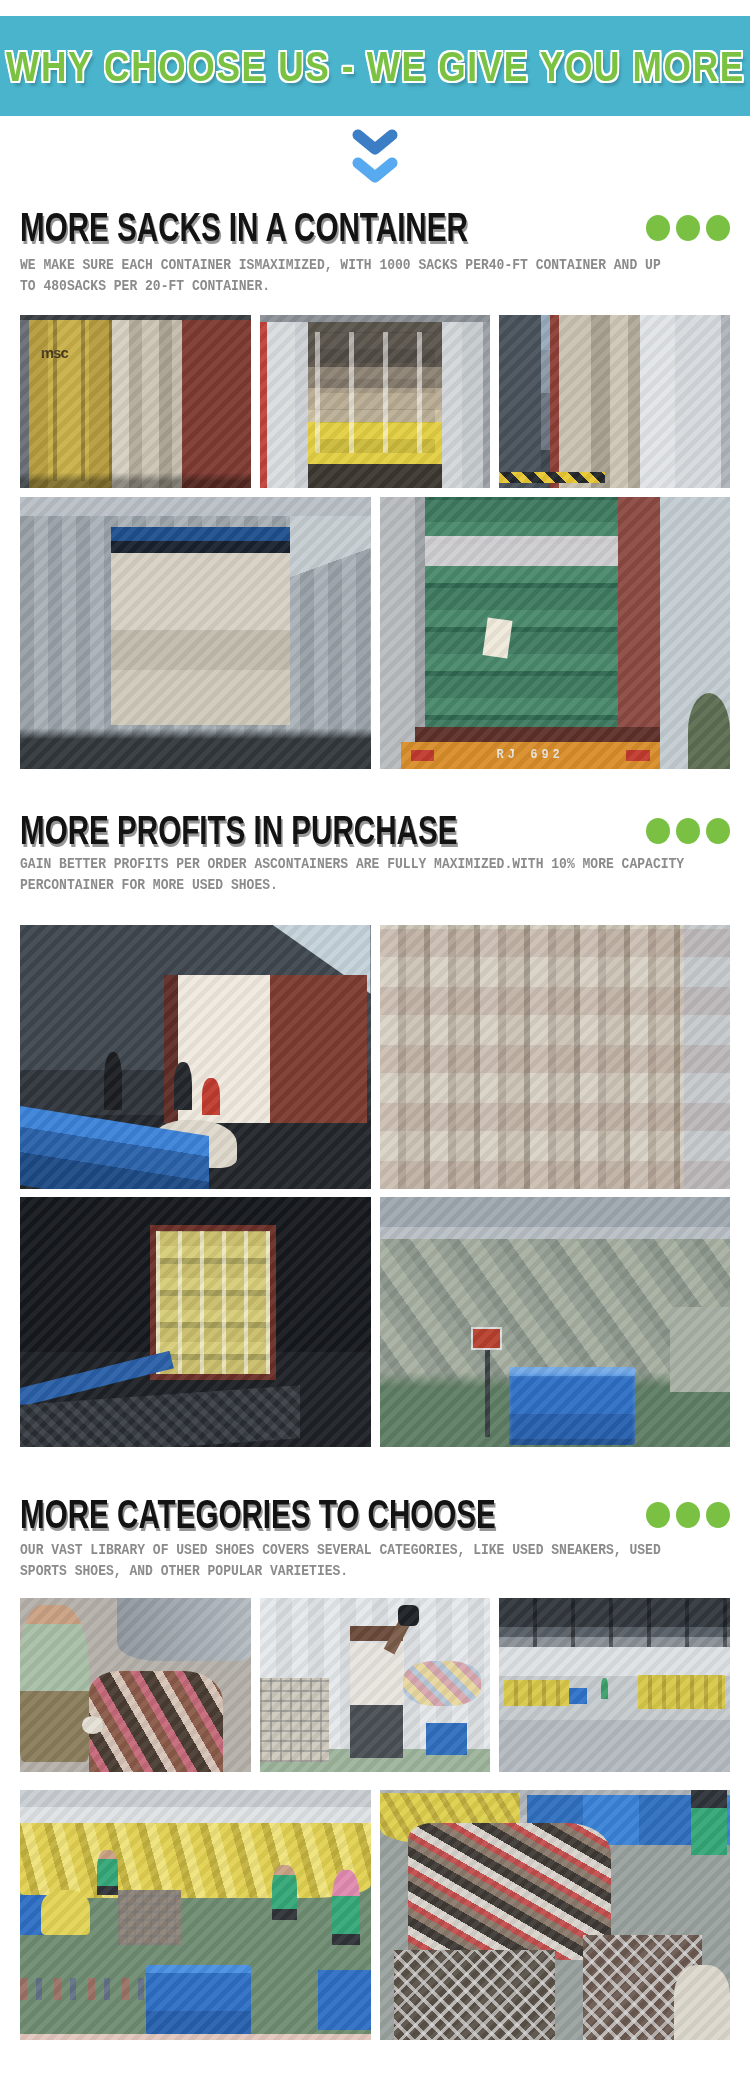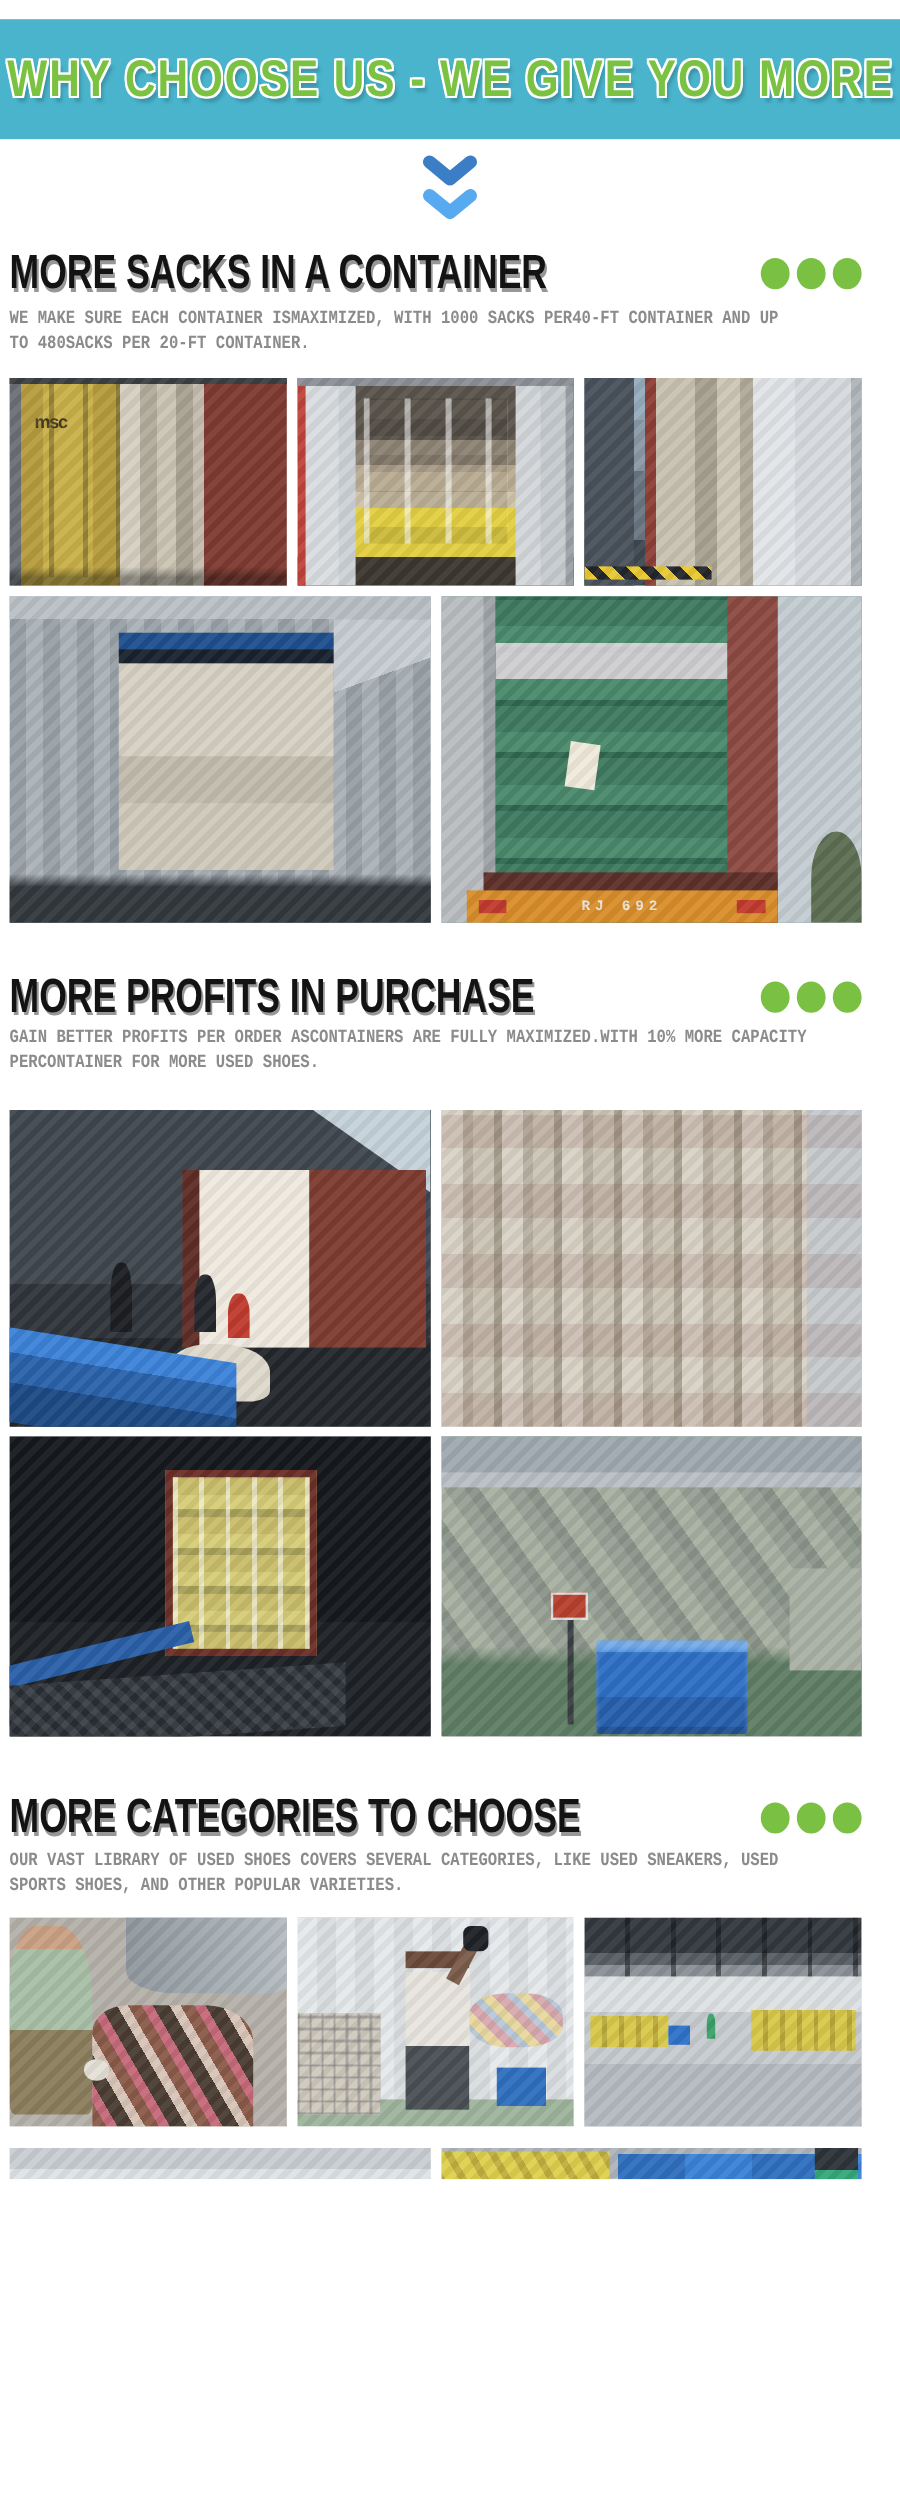--- a/index.html
+++ b/index.html
@@ -1,32 +1,32 @@
 <!DOCTYPE html>
 <html><head>
 <meta charset="utf-8">
 <style>
   html,body{margin:0;padding:0;background:#fff;}
-  .page{position:relative;width:750px;height:1816px;background:#ffffff;overflow:hidden;
+  .page{position:relative;width:750px;height:2092px;background:#ffffff;overflow:hidden;
         font-family:"Liberation Sans", sans-serif;}
 
   
   .banner{position:absolute;top:16px;left:0;width:750px;height:100px;background:#49b4cc;
           display:flex;align-items:center;justify-content:center;}
   .banner-title{font-size:43px;font-weight:bold;color:#7cc242;white-space:nowrap;
           letter-spacing:2px;transform:scaleX(0.82);transform-origin:center;
           text-shadow:-2px -2px 0 #fff,2px -2px 0 #fff,-2px 2px 0 #fff,2px 2px 0 #fff,
                       0 -2px 0 #fff,0 2px 0 #fff,-2px 0 0 #fff,2px 0 0 #fff,
                       4px 5px 3px rgba(40,90,105,0.35);}
 
   
   .scroll-down{position:absolute;top:126px;left:351px;width:48px;height:66px;}
 
   
-  .sec{position:absolute;left:8px;width:710px;}
+  .sec{position:absolute;left:20px;width:710px;}
   .sec-s1{top:205px;height:564px;}
   .sec-s2{top:808px;height:639px;}
   .sec-s3{top:1492px;height:548px;}
   .head{position:absolute;top:0;left:0;margin:0;font-size:40px;font-weight:bold;color:#131313;
         white-space:nowrap;letter-spacing:0;transform:scaleX(0.74);transform-origin:left center;
         text-shadow:2px 3px 0 #979797;line-height:1.1;}
   .dots{position:absolute;right:0;top:10px;display:flex;gap:6px;}
   .dot{width:24px;height:26px;border-radius:50%;background:#7ac143;}
   .desc{position:absolute;left:0;font-family:"Liberation Mono", monospace;font-weight:bold;
         font-size:15.5px;line-height:21px;color:#8b8b8b;white-space:nowrap;

